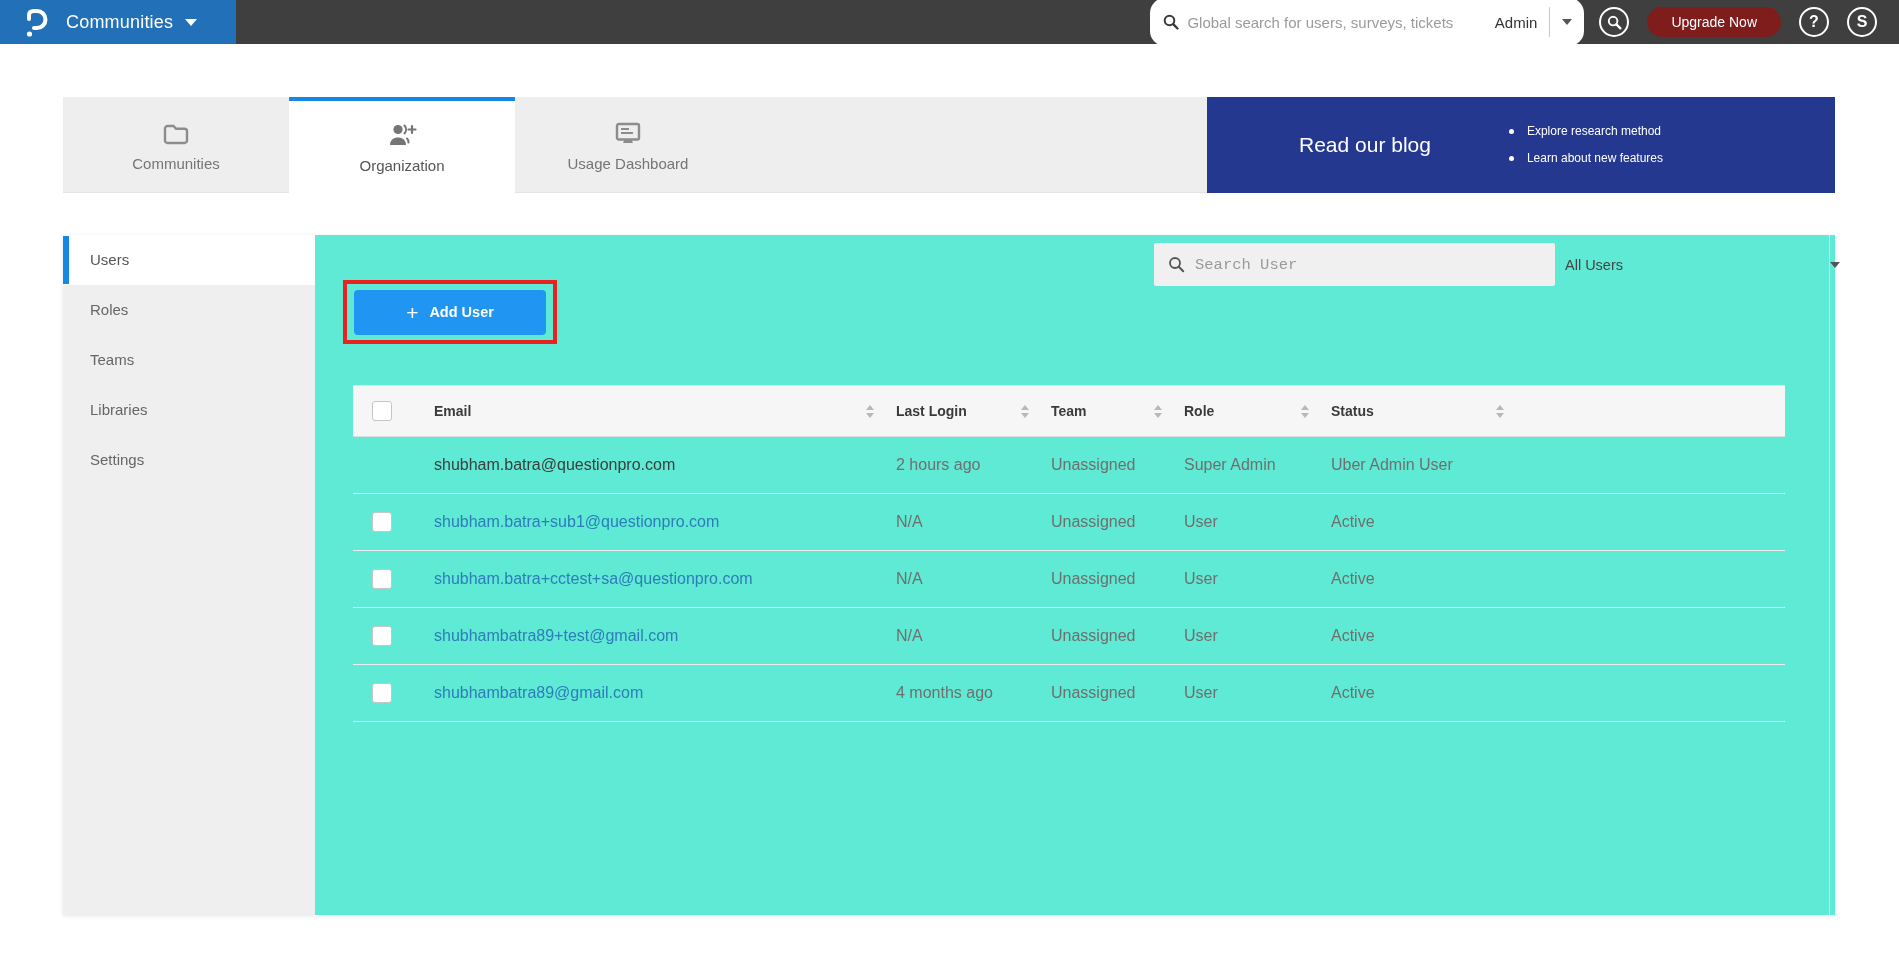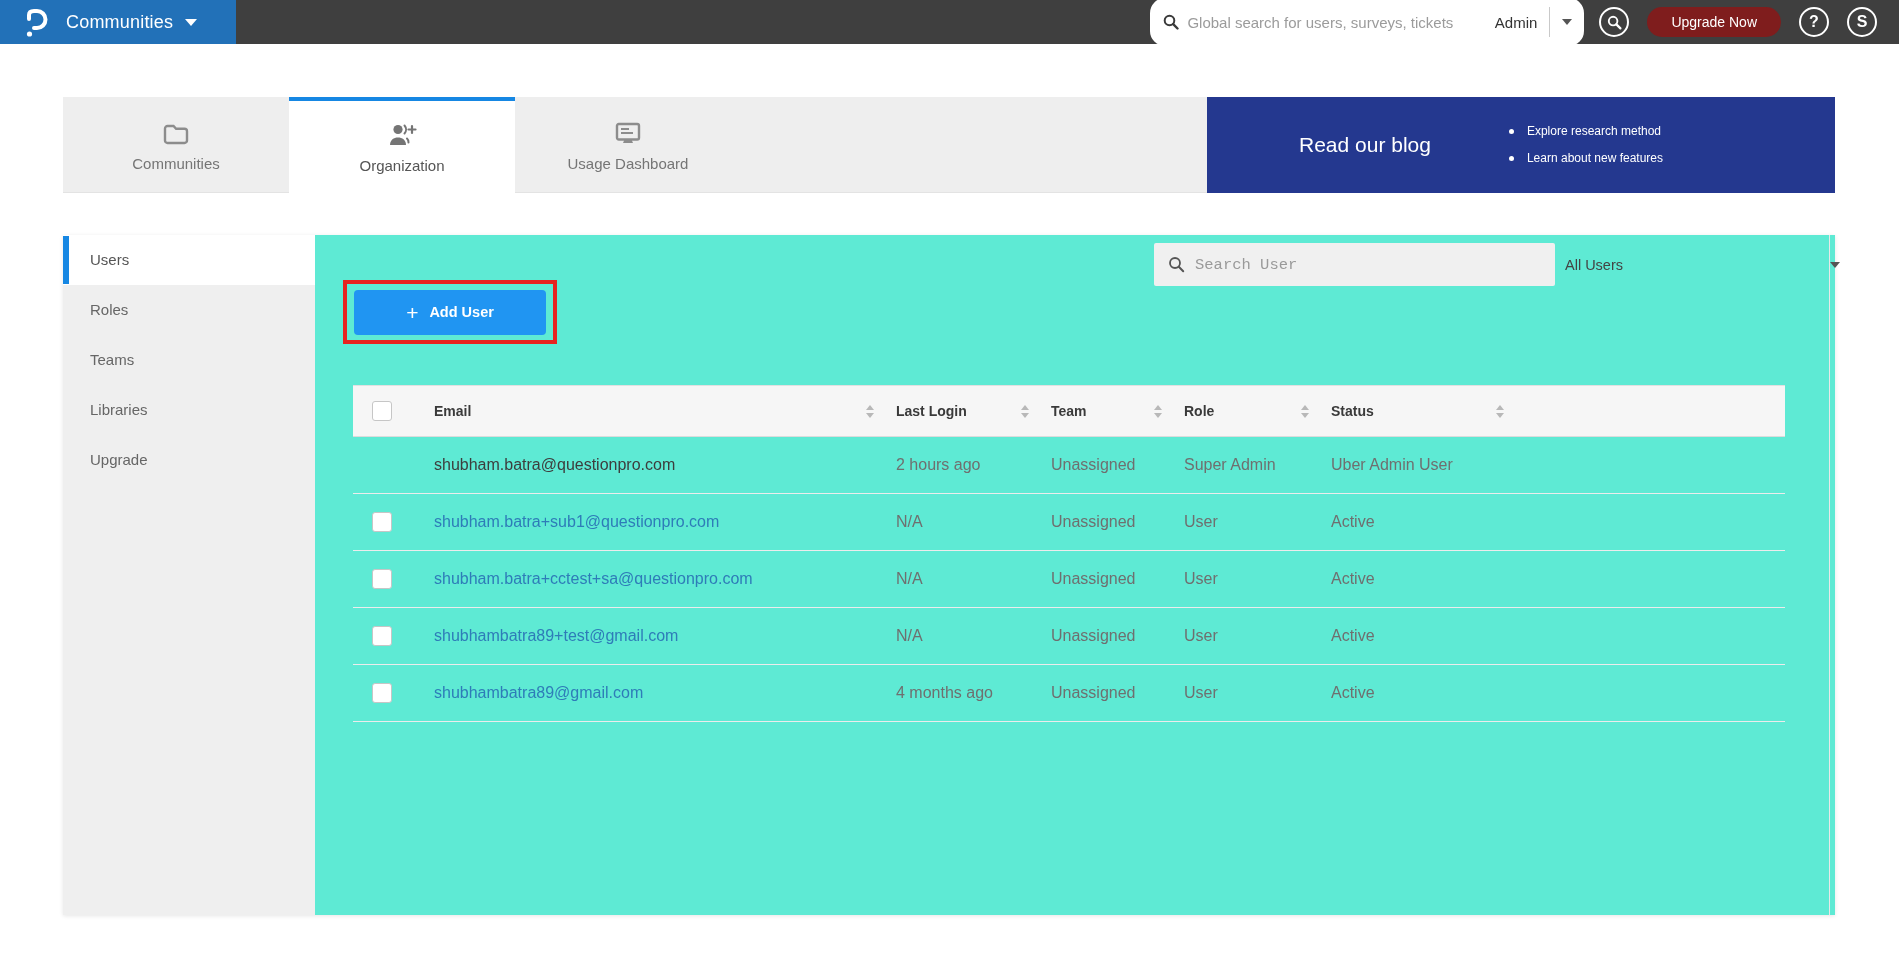--- a/index.html
+++ b/index.html
@@ -204,21 +204,21 @@
   </div>
 </nav>
 
 <section class="card">
 
   <aside class="sidebar">
     <div class="side-item active"><span>Users</span></div>
     <div class="side-item"><span>Roles</span></div>
     <div class="side-item"><span>Teams</span></div>
     <div class="side-item"><span>Libraries</span></div>
-    <div class="side-item"><span>Upgrade</span></div>
+    <div class="side-item"><span>Settings</span></div>
   </aside>
 
   <div class="search-user">
     <svg class="su-mag" width="17" height="17" viewBox="0 0 17 17">
       <circle cx="7" cy="7" r="5" fill="none" stroke="#555" stroke-width="1.8"></circle>
       <line x1="10.8" y1="10.8" x2="15.2" y2="15.2" stroke="#555" stroke-width="2" stroke-linecap="round"></line>
     </svg>
     <input class="su-input" placeholder="Search User" style="">
   </div>
 

